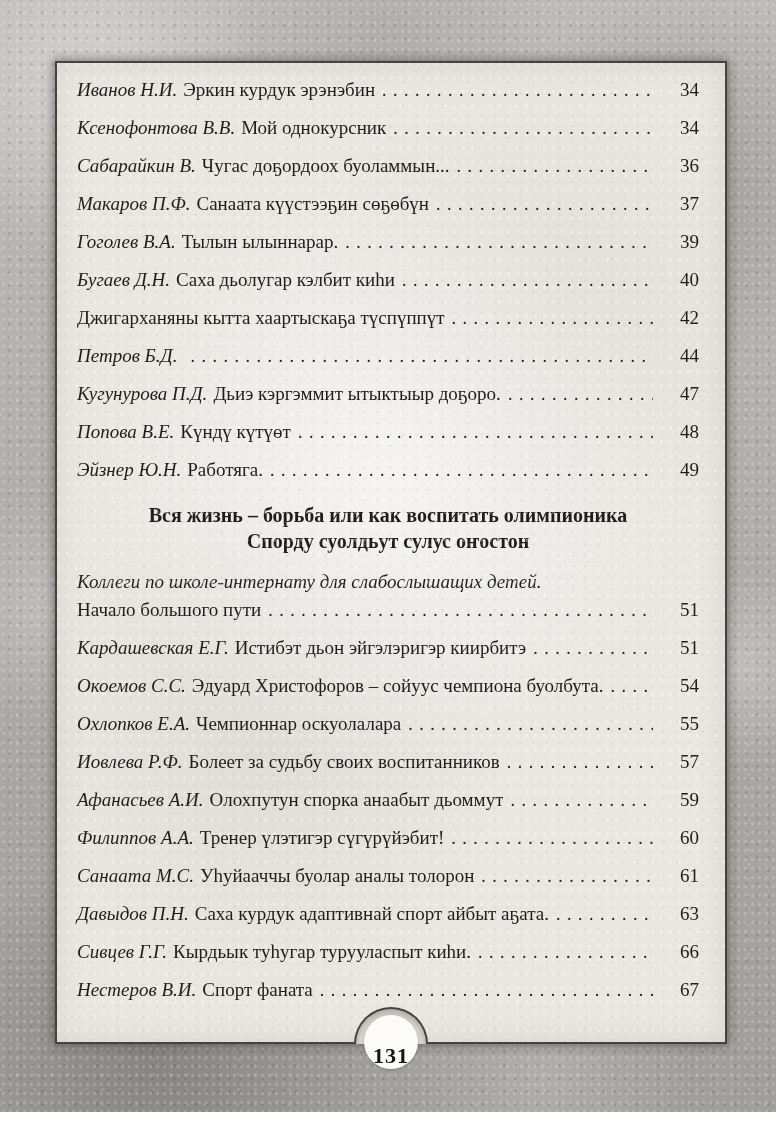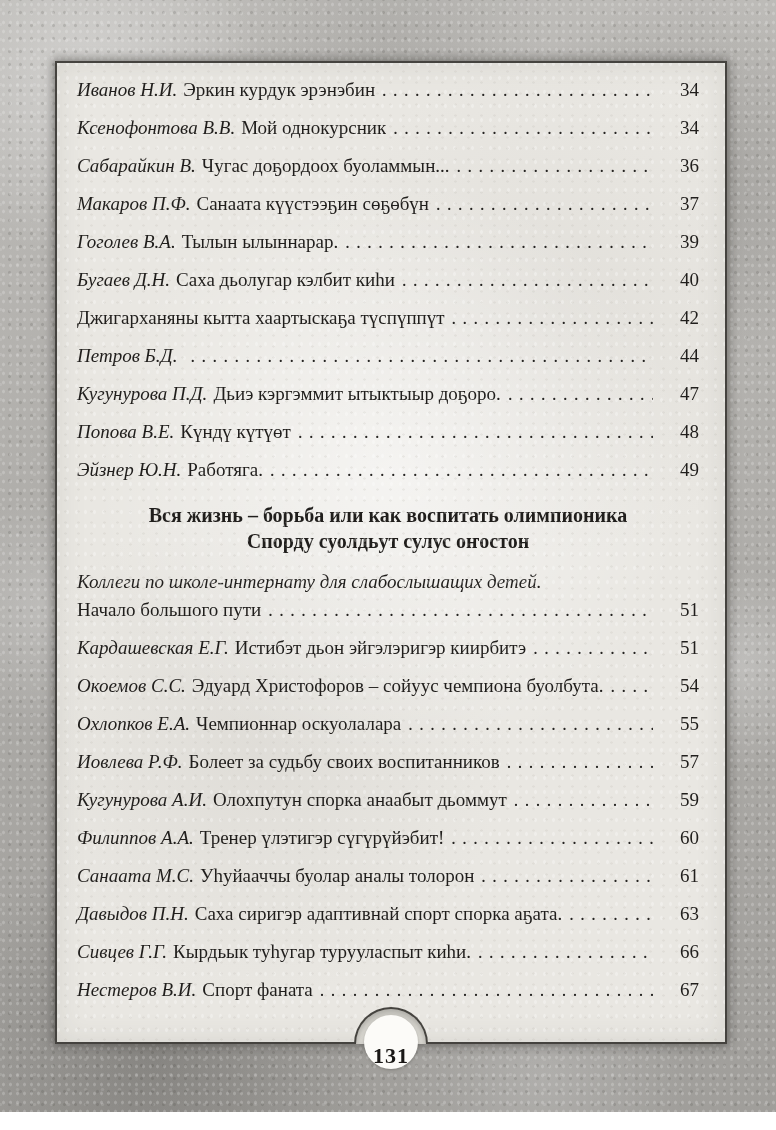--- a/index.html
+++ b/index.html
@@ -251,21 +251,21 @@
   </div>
 
   <div class="entry">
     <span class="author">Иовлева Р.Ф.</span>
     <span class="title">Болеет за судьбу своих воспитанников</span>
     <span class="dots"></span>
     <span class="pageno">57</span>
   </div>
 
   <div class="entry">
-    <span class="author">Кугунурова А.И.</span>
+    <span class="author">Афанасьев А.И.</span>
     <span class="title">Олохпутун спорка анаабыт дьоммут</span>
     <span class="dots"></span>
     <span class="pageno">59</span>
   </div>
 
   <div class="entry">
     <span class="author">Филиппов А.А.</span>
     <span class="title">Тренер үлэтигэр сүгүрүйэбит!</span>
     <span class="dots"></span>
     <span class="pageno">60</span>
@@ -273,21 +273,21 @@
 
   <div class="entry">
     <span class="author">Санаата М.С.</span>
     <span class="title">Уһуйааччы буолар аналы толорон</span>
     <span class="dots"></span>
     <span class="pageno">61</span>
   </div>
 
   <div class="entry">
     <span class="author">Давыдов П.Н.</span>
-    <span class="title">Саха сиригэр адаптивнай спорт спорка аҕата.</span>
+    <span class="title">Саха курдук адаптивнай спорт айбыт аҕата.</span>
     <span class="dots"></span>
     <span class="pageno">63</span>
   </div>
 
   <div class="entry">
     <span class="author">Сивцев Г.Г.</span>
     <span class="title">Кырдьык туһугар турууласпыт киһи.</span>
     <span class="dots"></span>
     <span class="pageno">66</span>
   </div>

